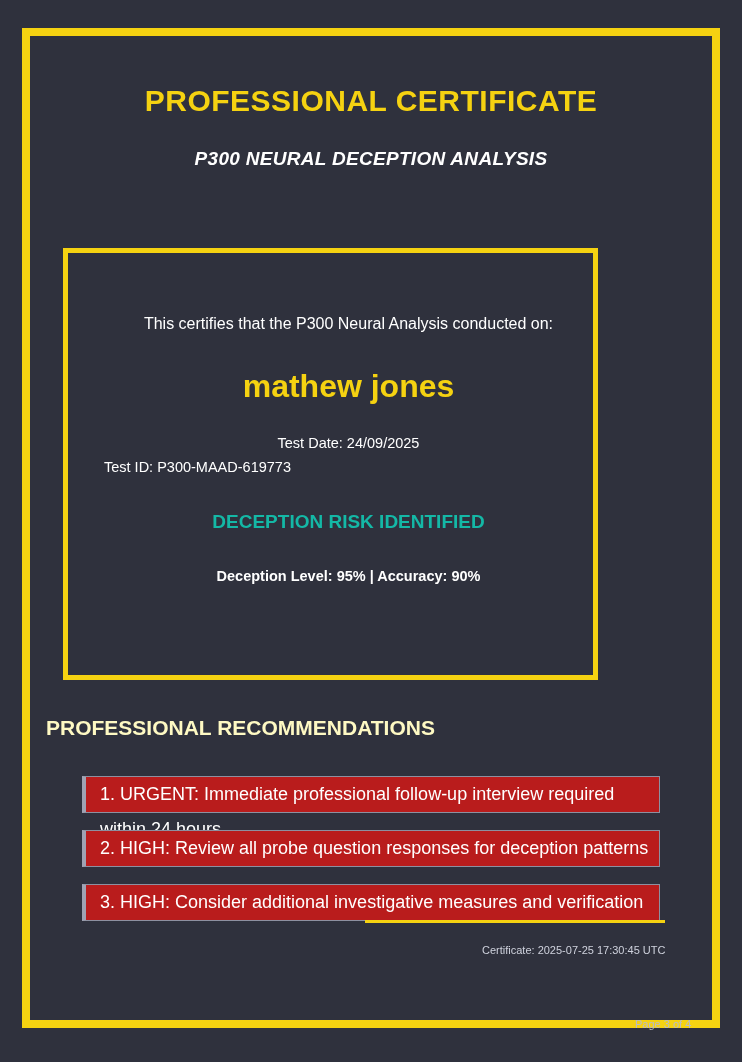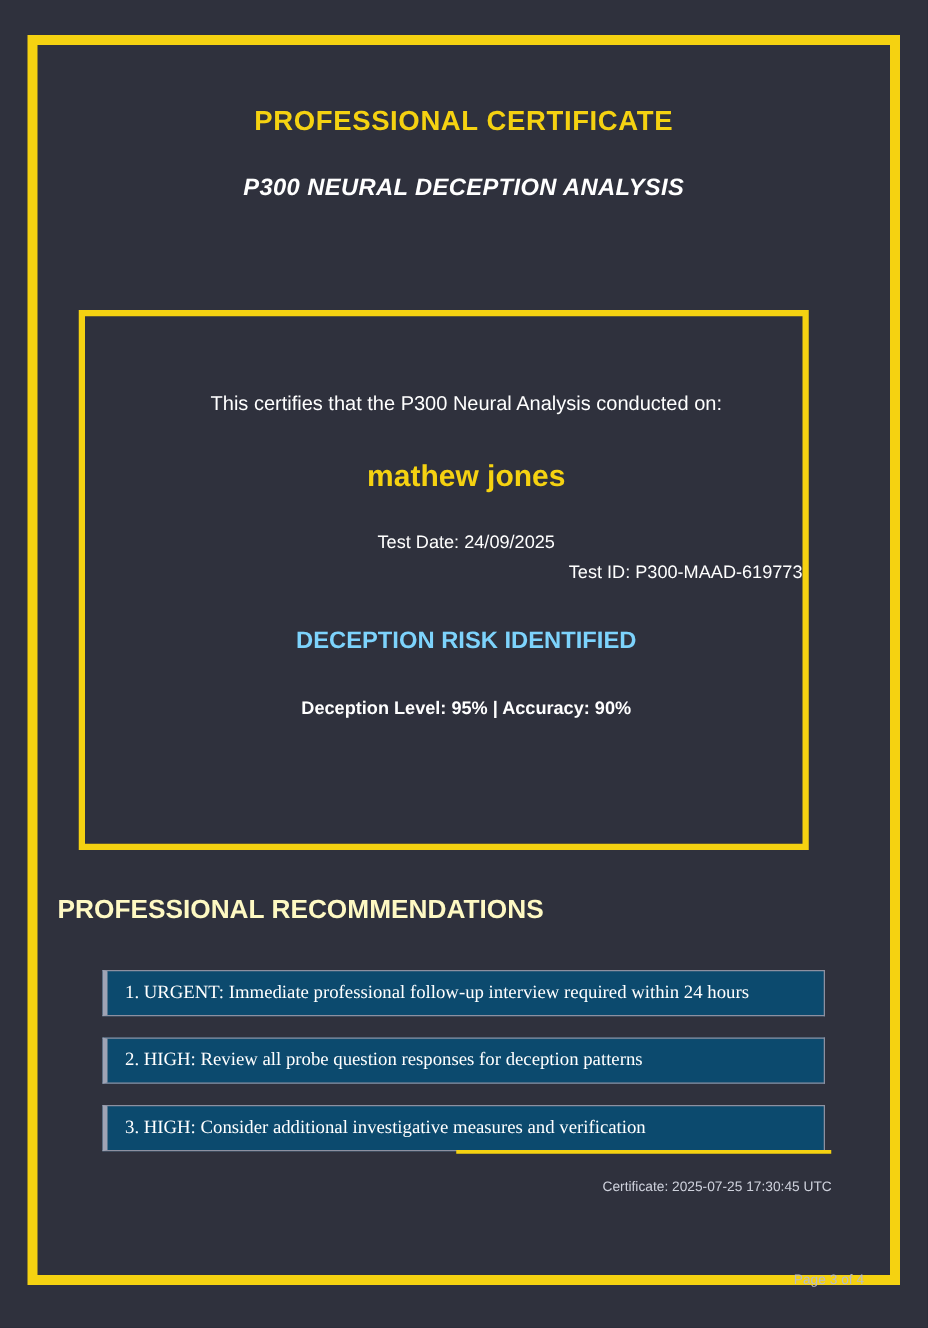--- a/index.html
+++ b/index.html
@@ -36,74 +36,74 @@
     left: 30px;
     top: 36px;
     width: 682px;
     height: 984px;
     box-sizing: border-box;
     padding: 0;
   }
   .cert-title {
     text-align: center;
     color: #f5d211;
-    font-size: 22px;
+    font-size: 30px;
     font-weight: bold;
     letter-spacing: 0.5px;
     margin-top: 48px;
   }
   .cert-subtitle {
     text-align: center;
     color: #ffffff;
     font-size: 19px;
     font-weight: bold;
     letter-spacing: 0.3px;
     margin-top: 30px;
     font-style: italic;
   }
   .inner-box {
     position: absolute;
     left: 33px;
     top: 212px;
-    width: 584px;
+    width: 535px;
     height: 432px;
     border: 5px solid #f5d211;
     box-sizing: border-box;
     padding-left: 36px;
   }
   .certifies {
     text-align: center;
     font-size: 16px;
     color: #ffffff;
     margin-top: 62px;
   }
   .subject-name {
     text-align: center;
-    font-size: 24px;
+    font-size: 32px;
     font-weight: bold;
     color: #f5d211;
     margin-top: 35px;
   }
   .meta-line {
     text-align: center;
     font-size: 14.5px;
     color: #ffffff;
     margin-top: 30px;
   }
   .meta-line2 {
-    text-align: right;
+    text-align: left;
     font-size: 14.5px;
     color: #ffffff;
     margin-top: 8px;
   }
   .risk-statement {
     text-align: center;
     font-size: 19px;
     font-weight: bold;
-    color: #7dd3fc;
+    color: #14b8a6;
     margin-top: 36px;
   }
   .levels {
     text-align: center;
     font-size: 14.5px;
     font-weight: bold;
     color: #ffffff;
     margin-top: 35px;
   }
   .method-note {
@@ -126,29 +126,28 @@
   .rec-list {
     position: absolute;
     left: 52px;
     top: 740px;
     width: 578px;
   }
   .rec-item {
     box-sizing: border-box;
     height: 37px;
     line-height: 35px;
-    background: #0c4a6e;
+    background: #b91c1c;
     border: 1px solid #8d90a0;
     border-left: 4px solid #9fa3b4;
     padding-left: 14px;
-    font-size: 15px;
+    font-size: 18px;
     color: #ffffff;
     margin-bottom: 17px;
     position: relative;
-    font-family: Liberation Serif, serif;
   }
   .yellow-rule {
     position: absolute;
     left: 335px;
     top: 884px;
     width: 300px;
     height: 3px;
     background: #f5d211;
   }
   .cert-stamp {

